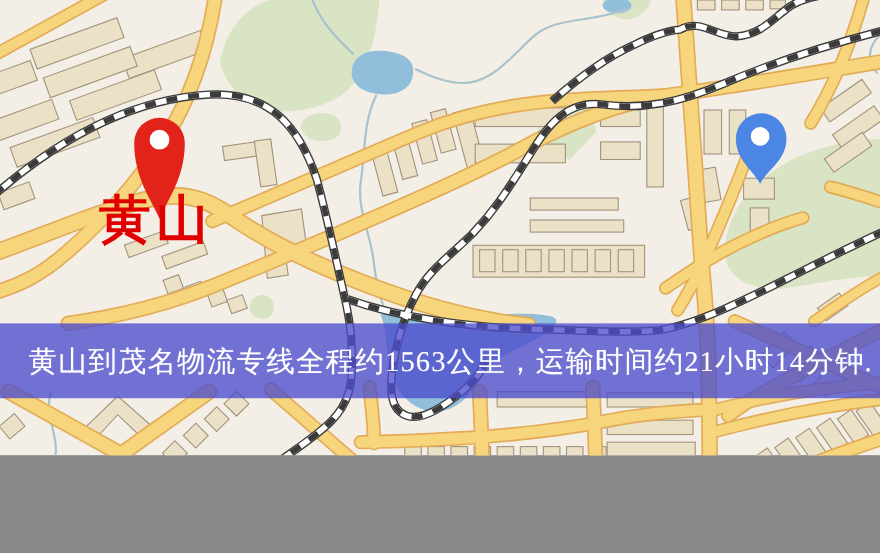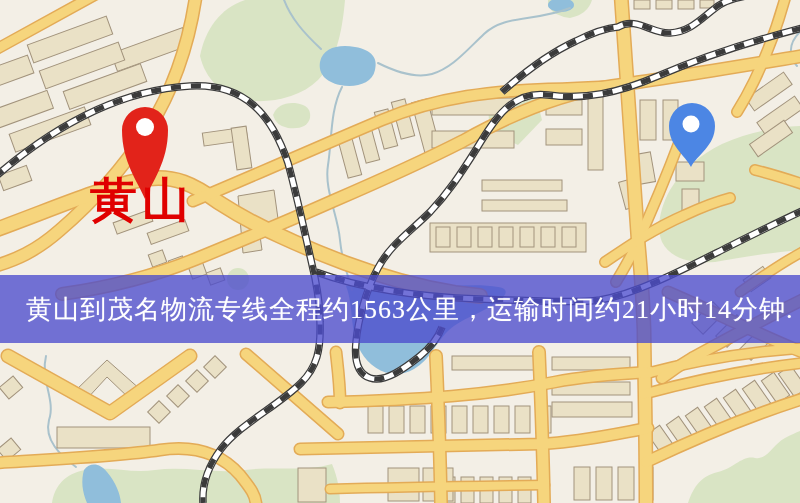--- a/index.html
+++ b/index.html
@@ -1,36 +1,36 @@
 <!DOCTYPE html>
 <html><head>
 <meta charset="utf-8">
 <style>
   html,body{margin:0;padding:0;background:#888;}
   .stage{
-    position:relative;width:800px;height:503px;overflow:hidden;
+    position:relative;width:800px;height:414px;overflow:hidden;
     background:#f3efe6;
     font-family:"Liberation Serif", serif;
     text-align:right;
   }
   .stage svg{position:absolute;left:0;top:0;}
   
   .green{fill:#d9e4c4;stroke:none;}
   .water{fill:#90bedb;stroke:none;}
   .stream{fill:none;stroke:#a9c2cc;stroke-width:2;stroke-linecap:round;}
   .bld{fill:#eae1c6;stroke:#a2937c;stroke-width:1;}
   .road-casing path{fill:none;stroke:#e3ab57;stroke-linecap:round;stroke-linejoin:round;}
   .road-fill path{fill:none;stroke:#f6d57d;stroke-linecap:round;stroke-linejoin:round;}
   .rail-base{fill:none;stroke:#3b3b3b;stroke-width:7.5;}
   .rail-band{fill:none;stroke:#ffffff;stroke-width:5;}
   .rail-dash{fill:none;stroke:#3b3b3b;stroke-width:5;stroke-dasharray:10 10;}
   .pin-hole{fill:#ffffff;}
   
   .banner{
-    position:absolute;left:0;top:275px;width:800px;height:68px;
+    position:absolute;left:0;top:294px;width:800px;height:68px;
     background:rgba(76,76,205,0.78);
     display:flex;align-items:center;
     z-index:30;
   }
   .banner-text{
     color:#ffffff;font-size:26px;letter-spacing:1px;
     padding-left:26px;white-space:nowrap;
     text-shadow:0 0 1px rgba(255,255,255,0.4);
   }
   .city-label{

